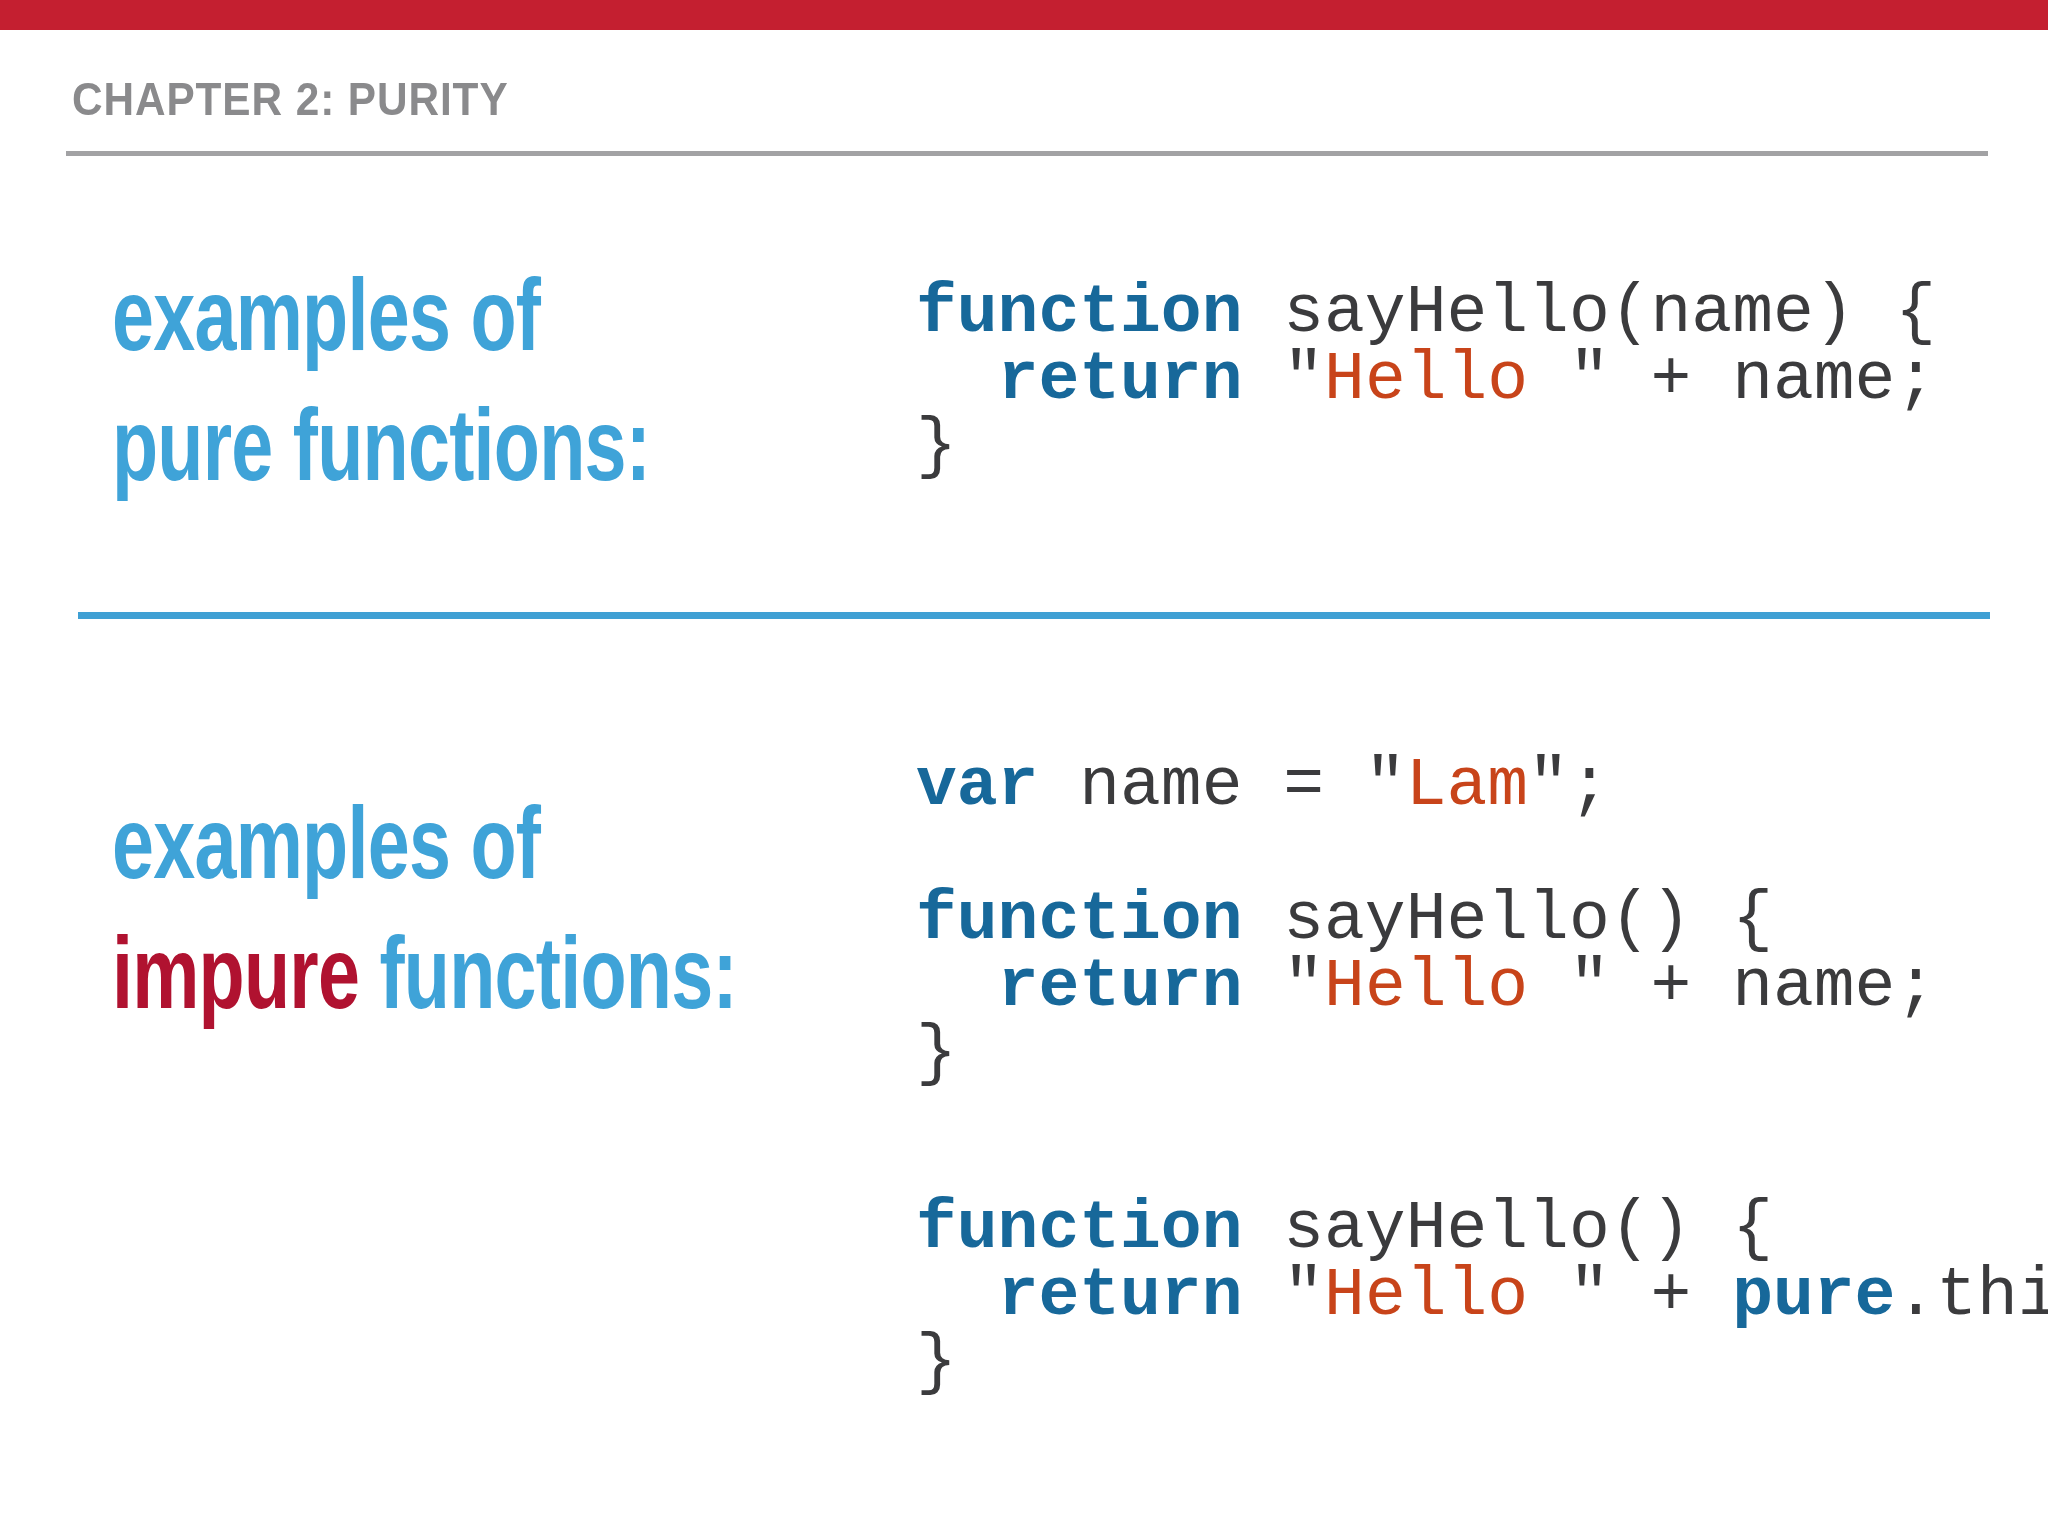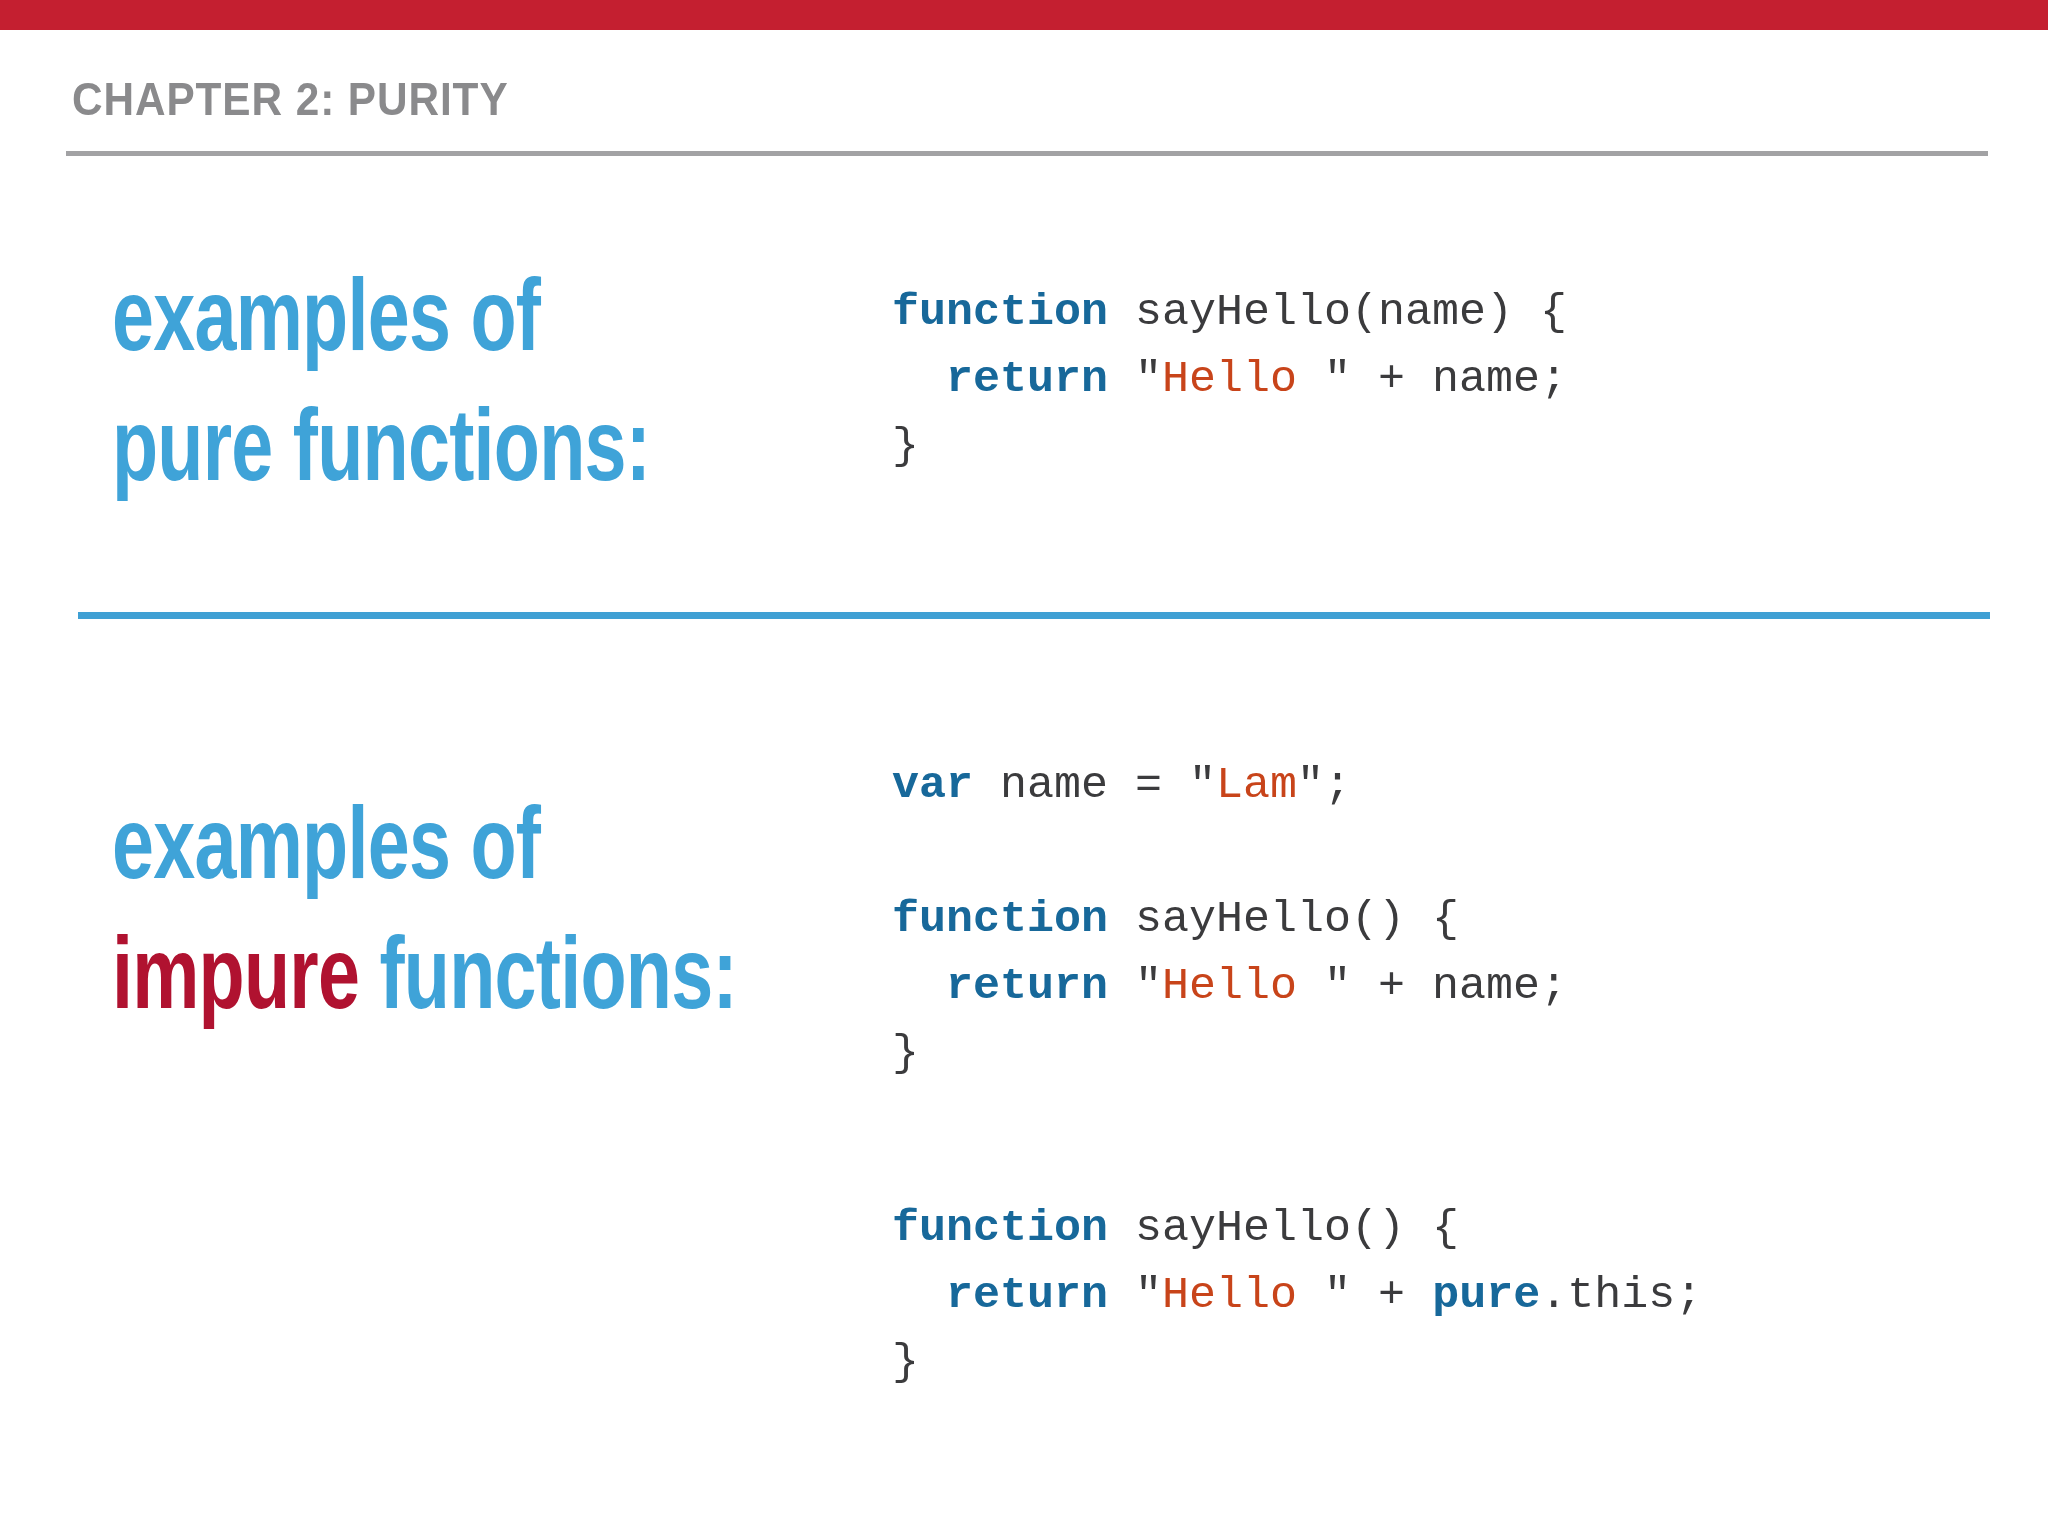--- a/index.html
+++ b/index.html
@@ -55,24 +55,24 @@
 
   .divider {
     position: absolute;
     left: 78px; top: 612px;
     width: 1912px; height: 7px;
     background: var(--divider);
   }
 
   .code {
     position: absolute;
-    left: 892px;
+    left: 916px;
     margin: 0;
     font-family: "Liberation Mono", "DejaVu Sans Mono", monospace;
-    font-size: 45px;
+    font-size: 68px;
     line-height: 67px;
     color: var(--code);
     white-space: pre;
   }
   .code1 { top: 279px; }
   .code2 { top: 752px; }
   .code3 { top: 1195px; }
 
   .kw   { color: var(--kw); font-weight: bold; }
   .str  { color: var(--str); }

